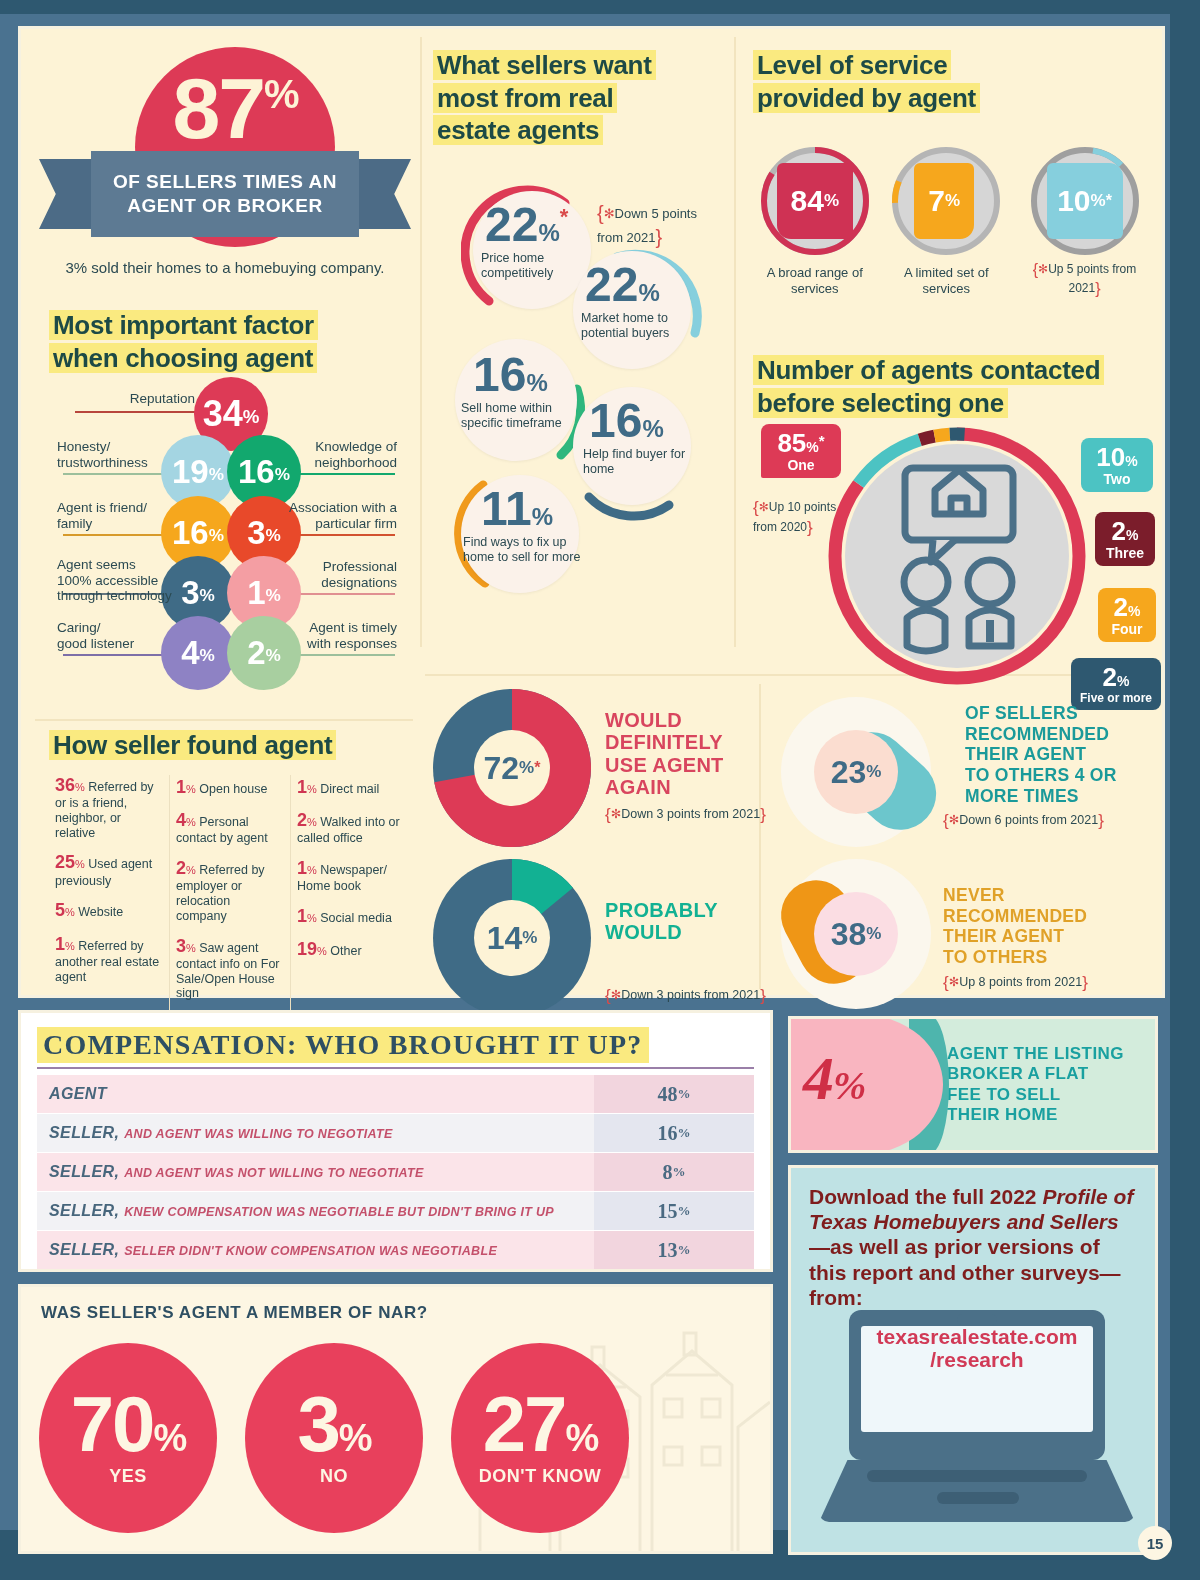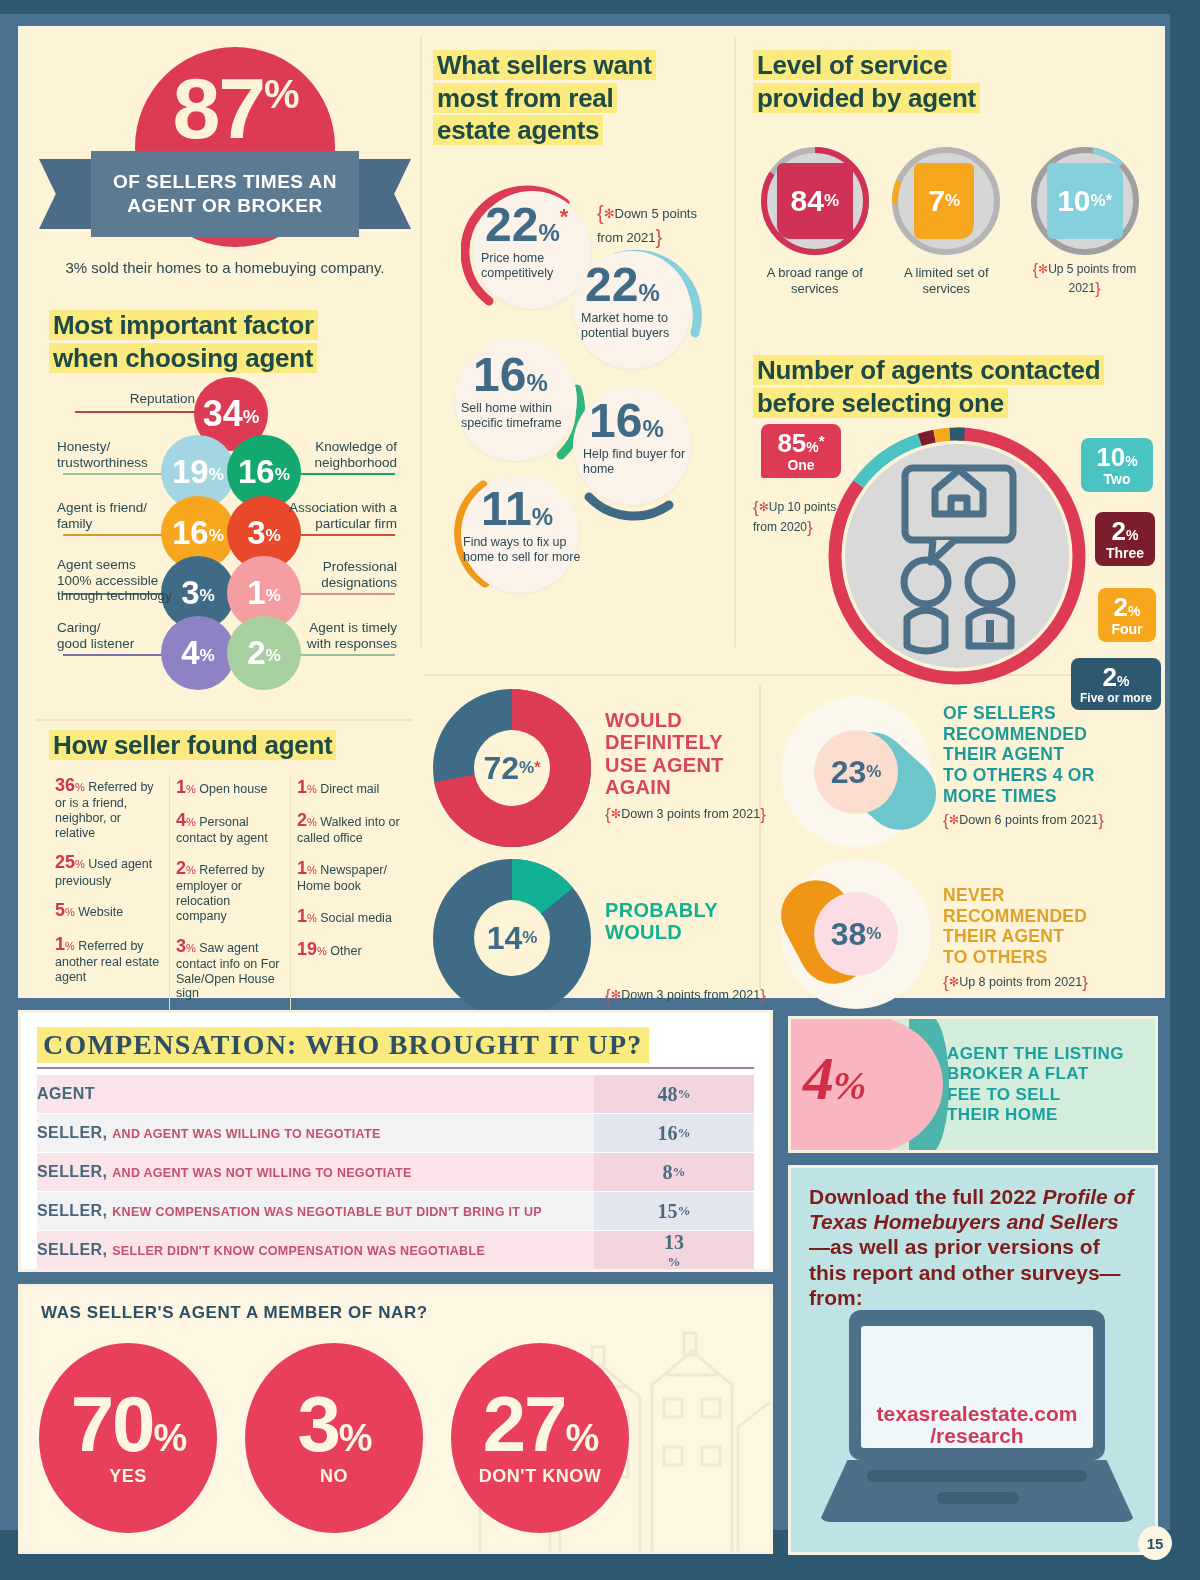--- a/index.html
+++ b/index.html
@@ -140,22 +140,22 @@
   .rec-txt { font-size:17.5px; font-weight:bold; line-height:1.18; letter-spacing:.3px; }
 
   
   .comp-panel { position:absolute; left:18px; top:1010px; width:755px; height:262px;
     background:#fff; border:3px solid #f6f1e0; padding:14px 16px; }
   .comp-title { font-family:"Liberation Serif", serif; font-size:28px; font-weight:bold;
     color:#2e4f63; letter-spacing:1.2px; background:#faea80; display:inline-block;
     padding:2px 6px; }
   .comp-rule { height:2px; background:#9a7fa8; margin:4px 0 6px 0; }
   .comp-row { display:flex; align-items:center; height:38px; margin-bottom:1px; }
-  .comp-lab { flex:1; font-size:16px; color:#47667c; font-weight:bold;
-    letter-spacing:.4px; }
+  .comp-lab { flex:1; padding-left:12px; font-size:16px; color:#47667c; font-weight:bold;
+    letter-spacing:.4px;font-style:italic; }
   .comp-lab .sub { font-size:12.5px; color:#c4506b; font-weight:bold; letter-spacing:.3px; }
   .comp-val { width:160px; text-align:center; font-size:20px; font-weight:bold;
     color:#4a6a82; font-family:"Liberation Serif", serif; height:38px;
     display:flex; align-items:center; justify-content:center; }
   .comp-val .pp { font-size:13px; }
 
   
   .nar-panel { position:absolute; left:18px; top:1284px; width:755px; height:270px;
     background:#fdf6e3; border:3px solid #f6f1e0; overflow:hidden; }
   .nar-title { position:absolute; left:20px; top:16px; font-size:17px; font-weight:bold;
@@ -185,22 +185,22 @@
     letter-spacing:.4px; padding-left:6px; }
 
   
   .dl-panel { position:absolute; left:788px; top:1165px; width:370px; height:390px;
     background:#bfe2e4; border:3px solid #f6f1e0; padding:16px 18px; overflow:hidden; }
   .dl-txt { font-size:21px; color:#7f1d1d; font-weight:bold; line-height:1.2; }
   .dl-txt i { font-style:italic; }
   .laptop { position:absolute; left:28px; top:142px; width:316px; height:215px; }
   .lp-screen { position:absolute; left:30px; top:0; width:256px; height:150px;
     background:#4b7088; border-radius:12px; }
-  .lp-inner { position:absolute; left:12px; top:16px; width:232px; height:122px;
-    background:#eff7fa; border-radius:3px; display:flex; align-items:flex-end;
+  .lp-inner { position:absolute; left:12px; top:16px; width:232px; height:106px;
+    background:#eff7fa; border-radius:3px; display:flex; align-items:flex-start;
     justify-content:center; }
   .lp-url { font-size:21px; font-weight:bold; color:#d13a56; text-align:center;
     line-height:1.08; }
   .lp-cam { position:absolute; left:108px; top:4px; width:40px; height:11px;
     background:#4b7088; border-radius:6px; }
   .lp-base { position:absolute; left:0; top:150px; width:316px; height:62px;
     background:#4b7088; clip-path:polygon(9% 0, 91% 0, 100% 100%, 0 100%);
     border-radius:0 0 10px 10px; }
   .lp-key { position:absolute; left:48px; top:160px; width:220px; height:12px;
     background:#3d5f75; border-radius:7px; }
@@ -571,21 +571,21 @@
   <div class="rec">
     <div class="rec-row" style="left:0;top:0;">
       <div class="blob-circ">
         <div class="blob-shape" style="left:50px;top:48px;width:110px;height:72px;background:#6cc6cc;border-radius:50px;transform:rotate(42deg);"></div>
         <div class="blob-inner" style="background:#fbddd0;">
           <span>23</span>
             <span class="pp">%</span>
         </div>
       </div>
       <div style="padding-left:12px;padding-top:6px;width:218px;">
-        <div class="rec-txt" style="color:#1a9a9a;">
+        <div class="rec-txt" style="color:#1a9a9a;margin-left:22px;">
           <span>OF SELLERS</span><br>
           <span>RECOMMENDED</span><br>
           <span>THEIR AGENT</span><br>
           <span>TO OTHERS 4 OR</span><br>
           <span>MORE TIMES</span>
         </div>
         <div class="note" style="font-size:12.5px;margin-top:5px;">
           <span class="brace" style="font-size:17px;">{</span><span class="ast">✻</span><span>Down 6 points from 2021</span><span class="brace" style="font-size:17px;">}</span>
         </div>
       </div>
@@ -661,21 +661,21 @@
       <span>15</span>
         <span class="pp">%</span>
     </div>
   </div>
 
   <div class="comp-row" style="background:#fbe4e9;">
     <div class="comp-lab">
       <span>SELLER,</span>
       <span class="sub">SELLER DIDN'T KNOW COMPENSATION WAS NEGOTIABLE</span>
     </div>
-    <div class="comp-val" style="background:#f2d5de;flex-direction:column;">
+    <div class="comp-val" style="background:#f2d5de;">
       <span>13</span>
         <span class="pp">%</span>
     </div>
   </div>
 </div>
 
 <div class="nar-panel">
   <svg class="houses" viewBox="0 0 300 270" style="right:0;top:0;">
     <g fill="none" stroke="#e3dcc4" stroke-width="3">
       <path d="M10 270 V150 L45 120 L80 150 V270"></path>

